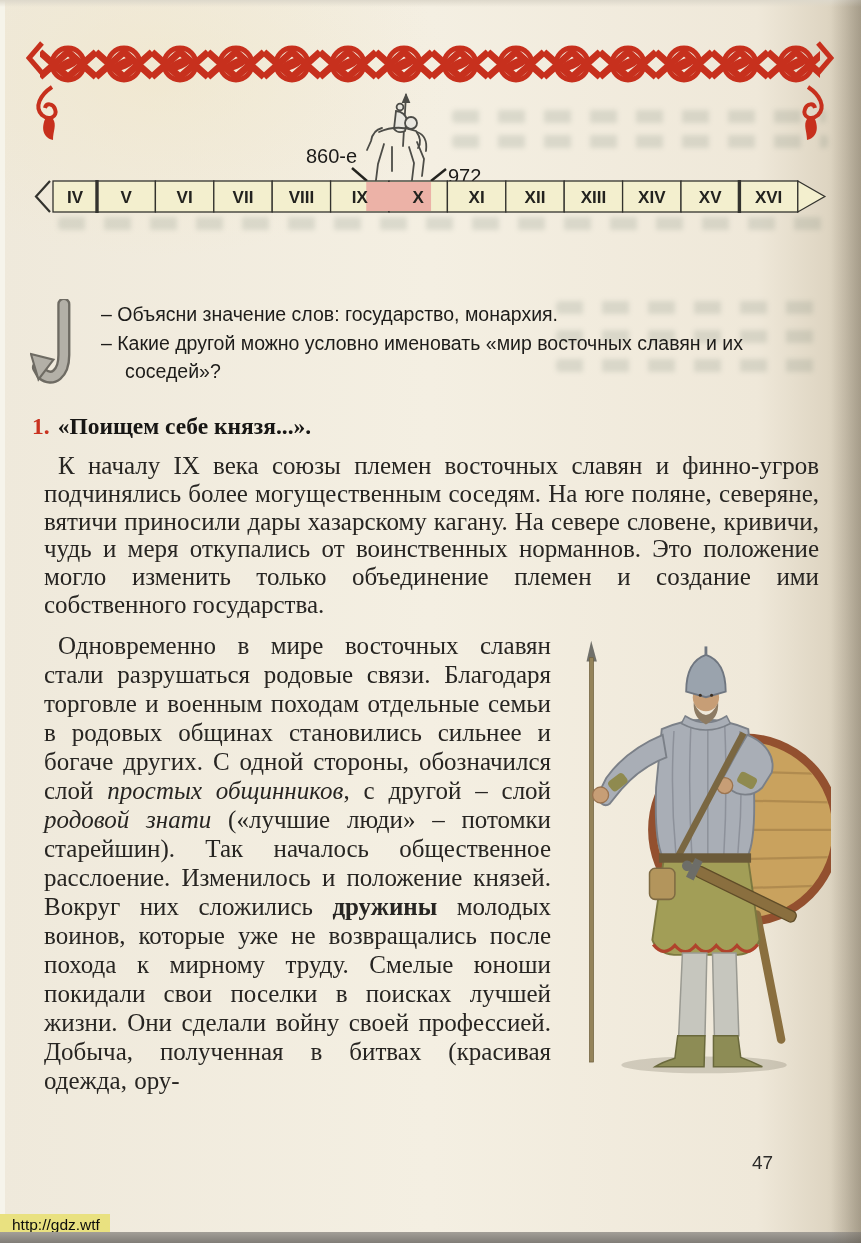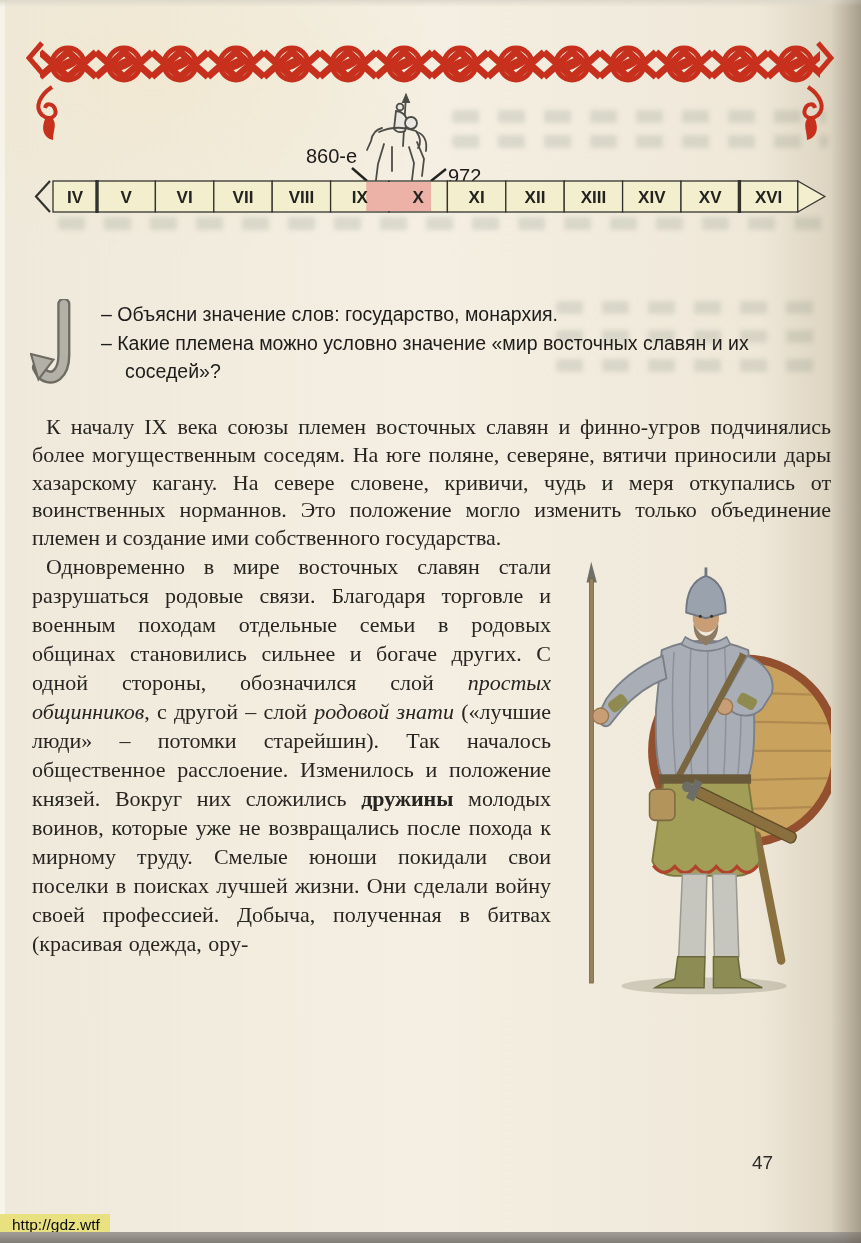--- a/index.html
+++ b/index.html
@@ -31,21 +31,21 @@
     font-family:"DejaVu Serif",serif;font-weight:bold;font-size:27px;letter-spacing:.4px;color:#c93220;}
   
   .hook{left:30px;top:299px;width:47px;height:97px;}
   .questions{left:101px;top:300px;width:704px;font-family:"Liberation Sans",sans-serif;
     font-size:19.5px;line-height:28.6px;color:#1d1c1a;}
   .questions .q{padding-left:24px;text-indent:-24px;}
   
   .main{left:32px;top:413px;width:799px;}
   .subhead{margin:0 0 7px 0;font-size:23.5px;font-weight:bold;color:#171614;}
   .subhead .num{color:#c93220;margin-right:8px;}
-  .para{margin:0;font-size:22px;line-height:27.8px;text-align:justify;text-indent:14px;}
+  .para{margin:12px;font-size:25px;line-height:27.8px;text-align:justify;text-indent:14px;}
   .p2{line-height:29px;word-spacing:1px;}
   .seg-italic{font-style:italic;}
   .seg-bold{font-weight:bold;}
   .figure{float:right;width:268px;margin:4px 0 6px 12px;}
   .figure svg{display:block;width:268px;height:446px;}
   .caption{margin-top:12px;text-align:center;font-family:"Liberation Sans",sans-serif;
     font-size:17.5px;color:#2e2d2b;letter-spacing:.3px;}
   .pageno{left:752px;top:1152px;width:60px;text-align:left;
     font-family:"Liberation Sans",sans-serif;font-size:19px;color:#2c2b29;}
   .watermark{left:0;top:1214px;background:#e9e180;color:#0d0d0b;
@@ -142,24 +142,25 @@
 
 
   <svg class="abs hook" viewBox="0 0 50 100">
     <path d="M36,4 L36,58 C36,78 24,87 13,78 L9,71" fill="none" stroke="#6e6b63" stroke-width="14" stroke-linecap="round"></path>
     <path d="M36,4 L36,58 C36,78 24,87 13,78 L9,71" fill="none" stroke="#b3b0a7" stroke-width="9" stroke-linecap="round"></path>
     <polygon points="1,57 25,63 9,84" fill="#b3b0a7" stroke="#6e6b63" stroke-width="2.2"></polygon>
   </svg>
 
   <div class="abs questions">
     <div class="q">– Объясни значение слов: государство, монархия.</div>
-    <div class="q">– Какие племена можно условно значение «мир восточных славян и их соседей»?</div>
+    <div class="q">– Какие другой можно условно именовать «мир восточных славян и их соседей»?</div>
   </div>
 
   <div class="abs main">
+    <h2 class="subhead"><span class="num">1.</span><span>«Поищем себе князя...».</span></h2>
     <p class="para">К началу IX века союзы племен восточных славян и финно-угров подчинялись более могущественным соседям. На юге поляне, северяне, вятичи приносили дары хазарскому кагану. На севере словене, кривичи, чудь и меря откупались от воинственных норманнов. Это положение могло изменить только объединение племен и создание ими собственного государства.</p>
     <div>
       <div class="figure">
 
         <svg viewBox="0 0 285 470">
           <ellipse cx="150" cy="455" rx="88" ry="9" fill="rgba(90,85,70,.22)"></ellipse>
 
           <polygon points="30,4 25,26 36,26" fill="#70706a"></polygon>
           <rect x="28" y="22" width="4.6" height="430" fill="#94835a" stroke="#6d5f3e" stroke-width="0.7"></rect>
 

